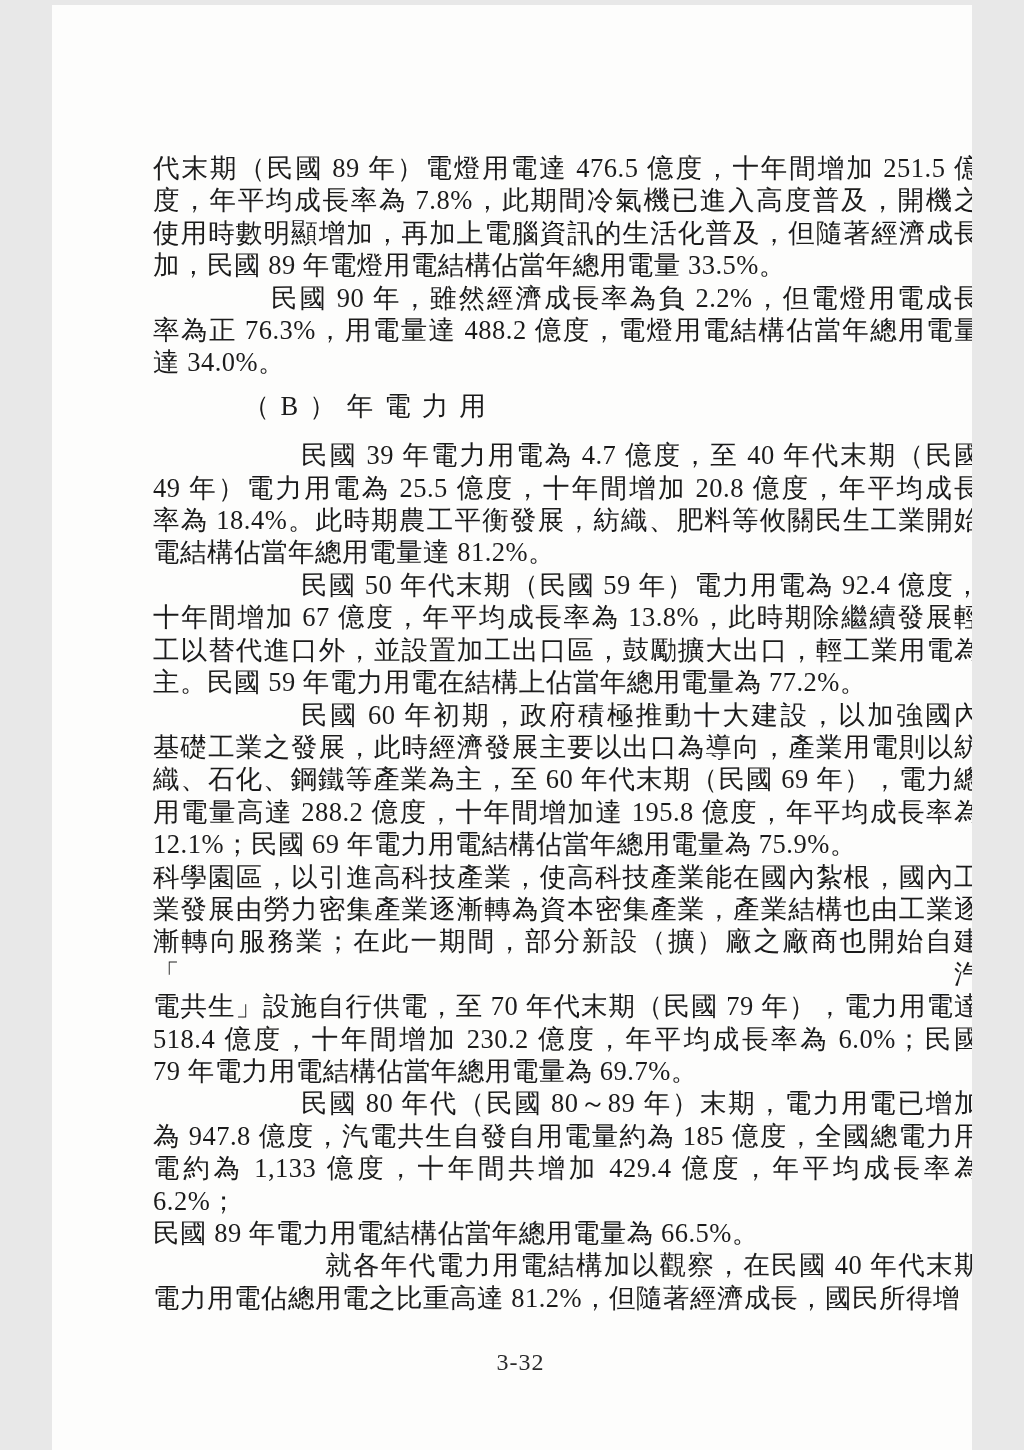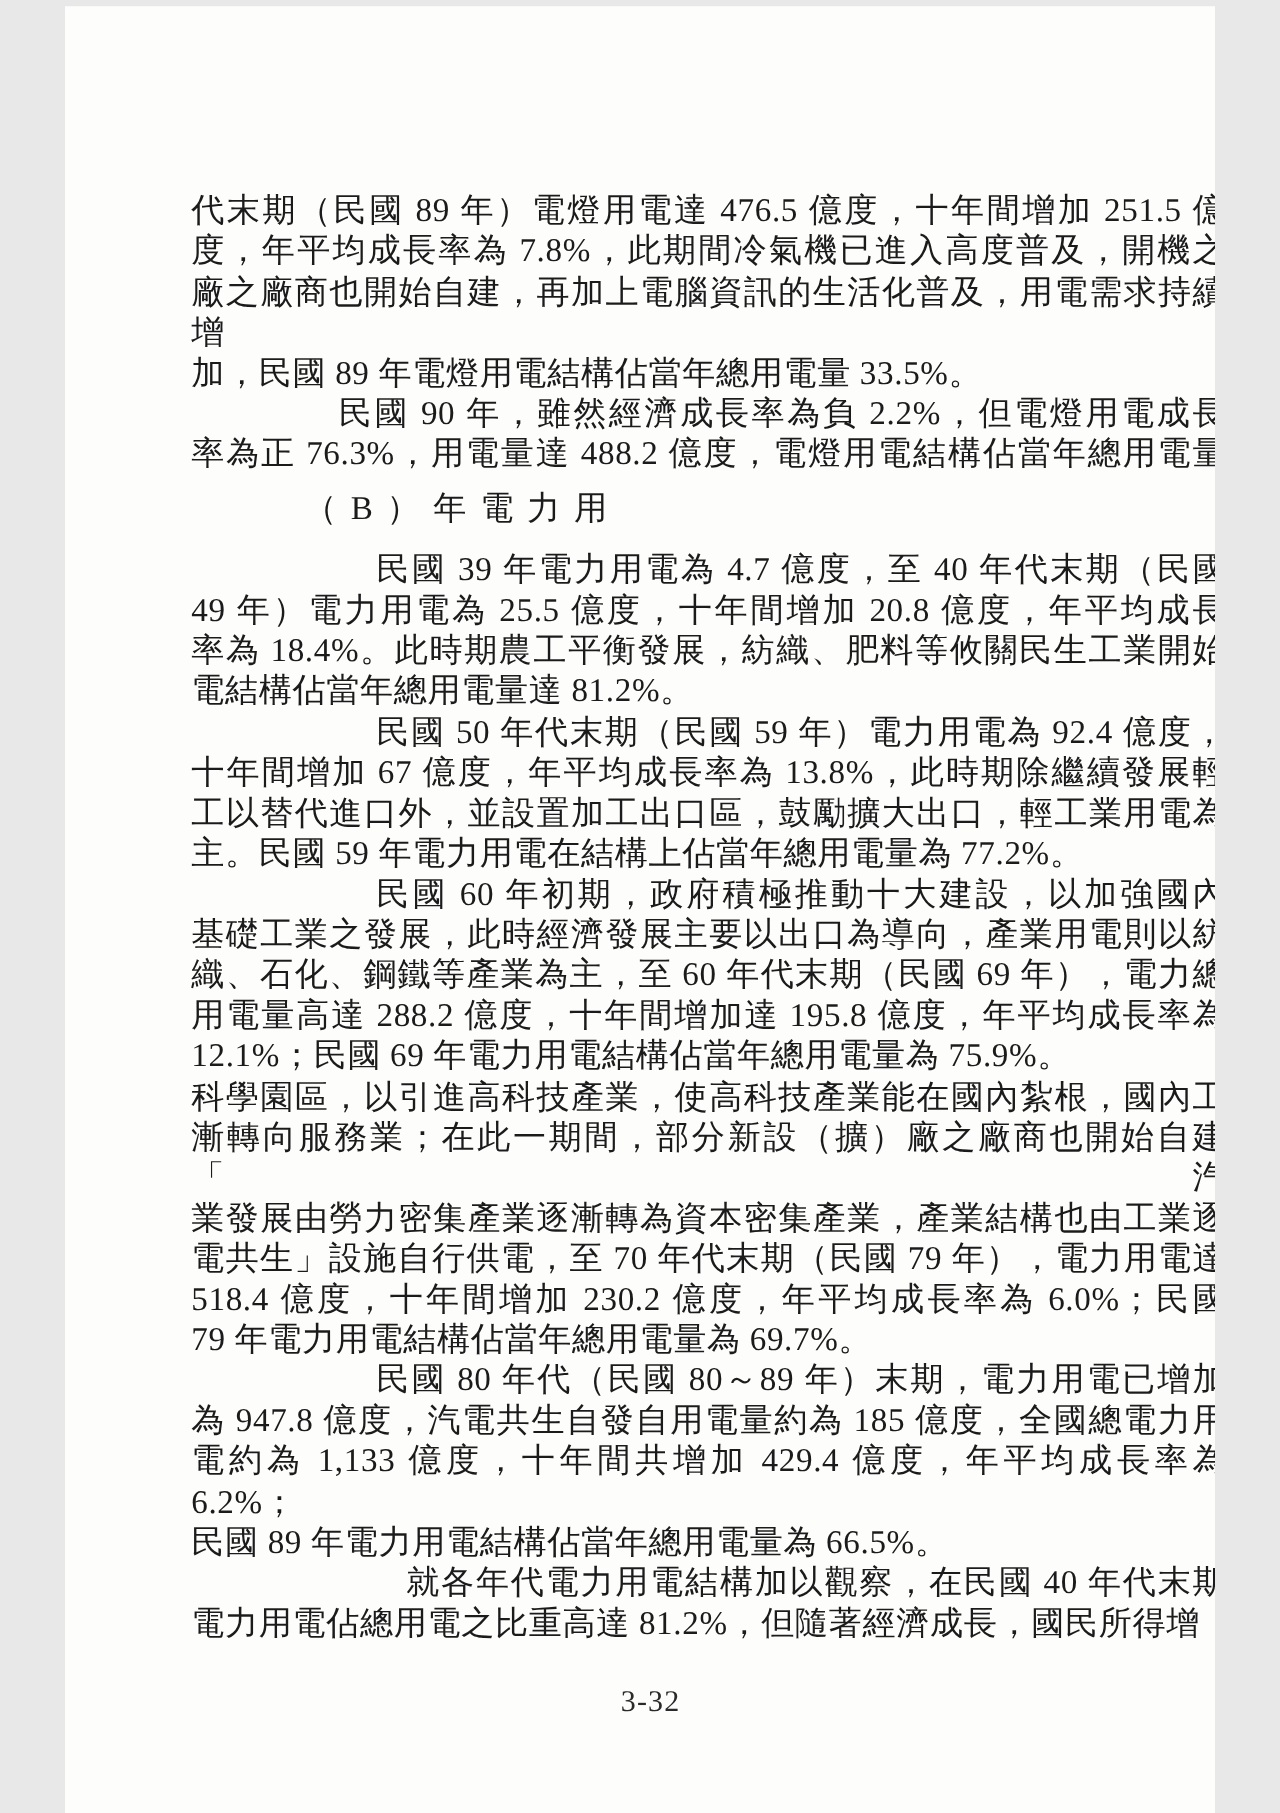--- a/index.html
+++ b/index.html
@@ -64,26 +64,27 @@
   }
 </style>
 </head>
 <body>
 
 <div class="page">
   <main class="body-text" id="doc-body">
       <div class="para continuation">
         <div class="line first">代末期（民國 89 年）電燈用電達 476.5 億度，十年間增加 251.5 億</div>
         <div class="line">度，年平均成長率為 7.8%，此期間冷氣機已進入高度普及，開機之</div>
-        <div class="line">廠之廠商也開始自建，再加上電腦資訊的生活化普及，用電需求持續增</div>
+        <div class="line">使用時數明顯增加，再加上電腦資訊的生活化普及，但隨著經濟成長</div>
         <div class="line last">加，民國 89 年電燈用電結構佔當年總用電量 33.5%。</div>
       </div>
       <div class="para indent-sm">
         <div class="line first">民國 90 年，雖然經濟成長率為負 2.2%，但電燈用電成長</div>
         <div class="line">率為正 76.3%，用電量達 488.2 億度，電燈用電結構佔當年總用電量</div>
+        <div class="line last">達 34.0%。</div>
       </div>
       <div class="para heading">
         <div class="line first last">（B）年電力用</div>
       </div>
       <div class="para indent-md">
         <div class="line first">民國 39 年電力用電為 4.7 億度，至 40 年代末期（民國</div>
         <div class="line">49 年）電力用電為 25.5 億度，十年間增加 20.8 億度，年平均成長</div>
         <div class="line">率為 18.4%。此時期農工平衡發展，紡織、肥料等攸關民生工業開始</div>
         <div class="line last">電結構佔當年總用電量達 81.2%。</div>
       </div>
@@ -95,22 +96,22 @@
       </div>
       <div class="para indent-md">
         <div class="line first">民國 60 年初期，政府積極推動十大建設，以加強國內</div>
         <div class="line">基礎工業之發展，此時經濟發展主要以出口為導向，產業用電則以紡</div>
         <div class="line">織、石化、鋼鐵等產業為主，至 60 年代末期（民國 69 年），電力總</div>
         <div class="line">用電量高達 288.2 億度，十年間增加達 195.8 億度，年平均成長率為</div>
         <div class="line last">12.1%；民國 69 年電力用電結構佔當年總用電量為 75.9%。</div>
       </div>
       <div class="para indent-md">
         <div class="line">科學園區，以引進高科技產業，使高科技產業能在國內紮根，國內工</div>
+        <div class="line">業發展由勞力密集產業逐漸轉為資本密集產業，產業結構也由工業逐</div>
         <div class="line">漸轉向服務業；在此一期間，部分新設（擴）廠之廠商也開始自建「汽</div>
-        <div class="line">業發展由勞力密集產業逐漸轉為資本密集產業，產業結構也由工業逐</div>
         <div class="line">電共生」設施自行供電，至 70 年代末期（民國 79 年），電力用電達</div>
         <div class="line">518.4 億度，十年間增加 230.2 億度，年平均成長率為 6.0%；民國</div>
         <div class="line last">79 年電力用電結構佔當年總用電量為 69.7%。</div>
       </div>
       <div class="para indent-md">
         <div class="line first">民國 80 年代（民國 80～89 年）末期，電力用電已增加</div>
         <div class="line">為 947.8 億度，汽電共生自發自用電量約為 185 億度，全國總電力用</div>
         <div class="line">電約為 1,133 億度，十年間共增加 429.4 億度，年平均成長率為 6.2%；</div>
         <div class="line last">民國 89 年電力用電結構佔當年總用電量為 66.5%。</div>
       </div>

